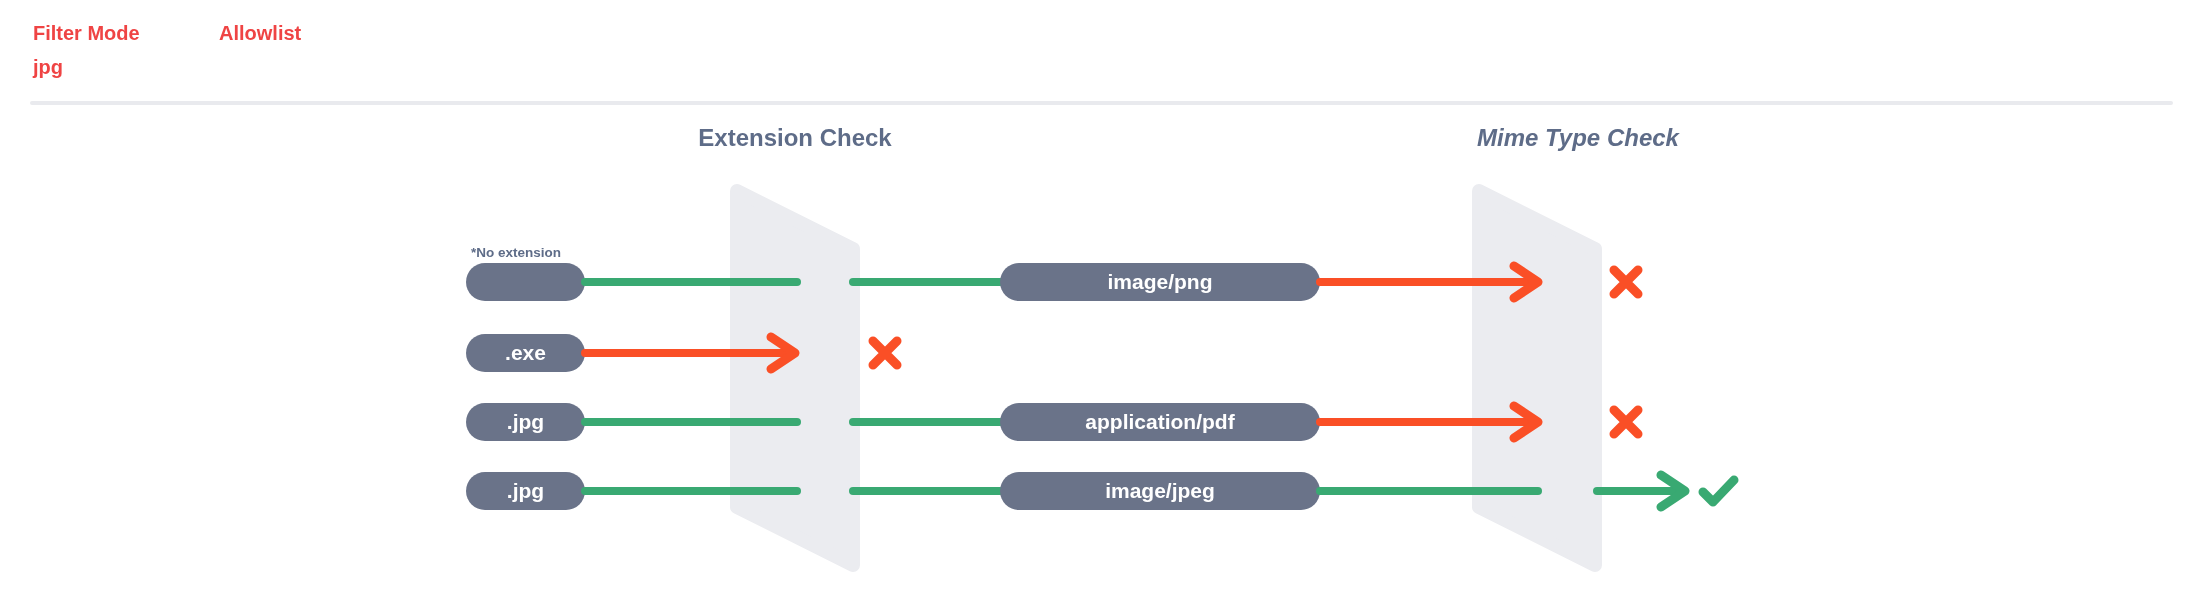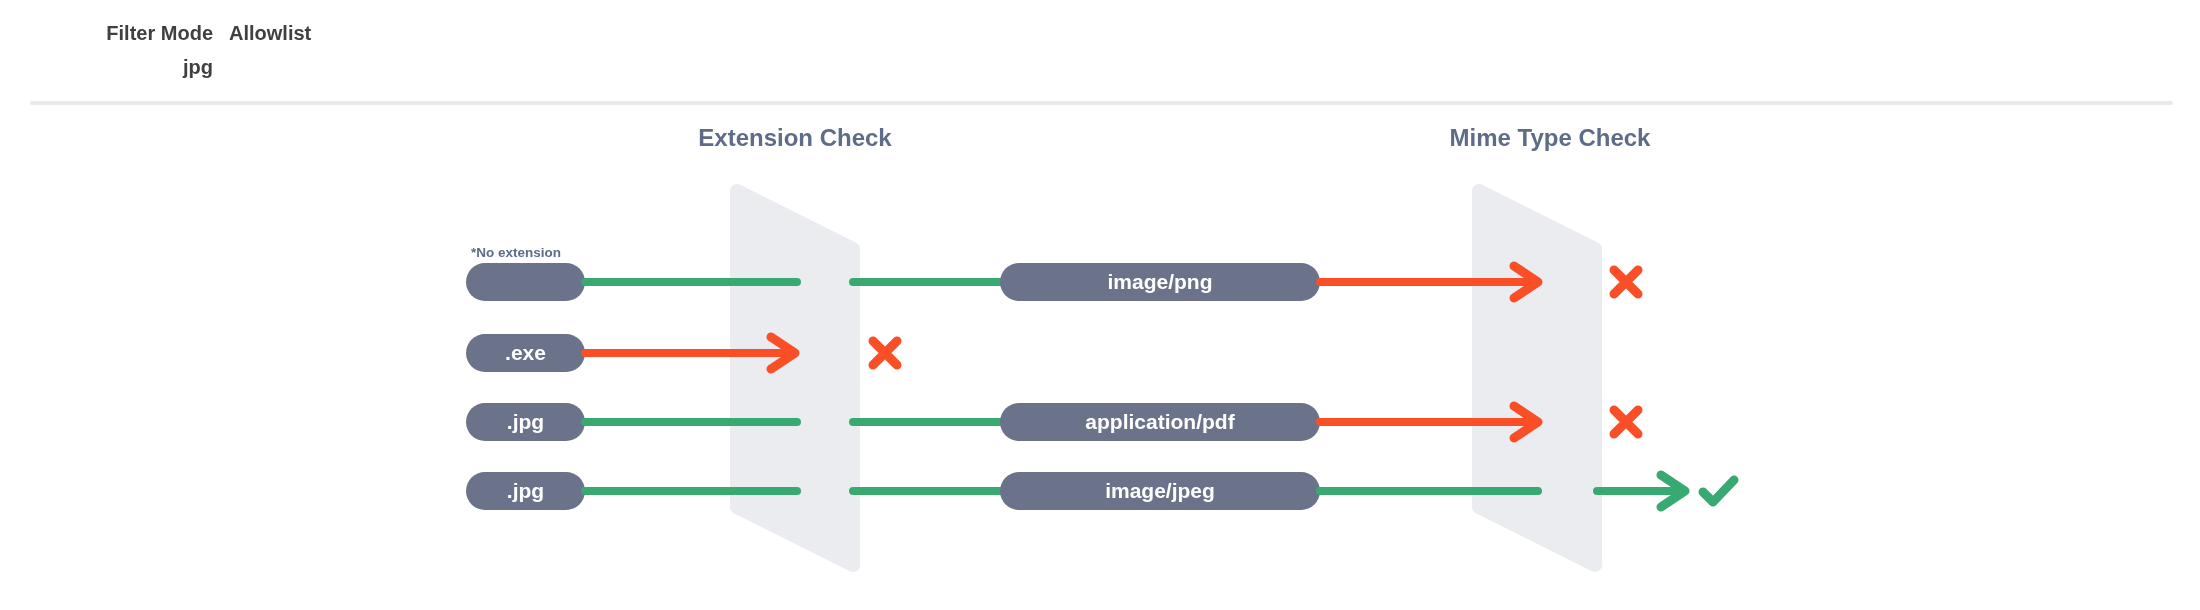--- a/index.html
+++ b/index.html
@@ -3,33 +3,33 @@
 <meta charset="utf-8">
 <style>
   html,body{margin:0;padding:0;background:#ffffff;}
   body{
     width:2200px;height:610px;position:relative;overflow:hidden;
     font-family:"Liberation Sans","DejaVu Sans",sans-serif;
   }
   .header{
     position:absolute;left:33px;top:16px;
     display:grid;grid-template-columns:180px auto;
-    column-gap:16px;line-height:34px;
-    font-size:20px;font-weight:bold;color:#404040;text-align:right;
+    column-gap:6px;line-height:34px;
+    font-size:20px;font-weight:bold;color:#ef4444;
   }
   .divider{
     position:absolute;left:30px;top:101px;width:2143px;height:4px;
     border-radius:2px;background:#e9eaee;
   }
   .stage-title{
     position:absolute;top:124px;width:400px;text-align:center;
     font-size:24px;font-weight:bold;color:#5e6c88;
   }
   #ext-title{left:595px;}
-  #mime-title{left:1350px;}
+  #mime-title{left:1378px;font-style:italic;}
   #diagram{position:absolute;left:0;top:0;}
 </style>
 </head>
 <body>
 
 <div class="header">
   <span>Filter Mode</span>
   <span>Allowlist</span>
   <span>jpg</span>
 </div>

